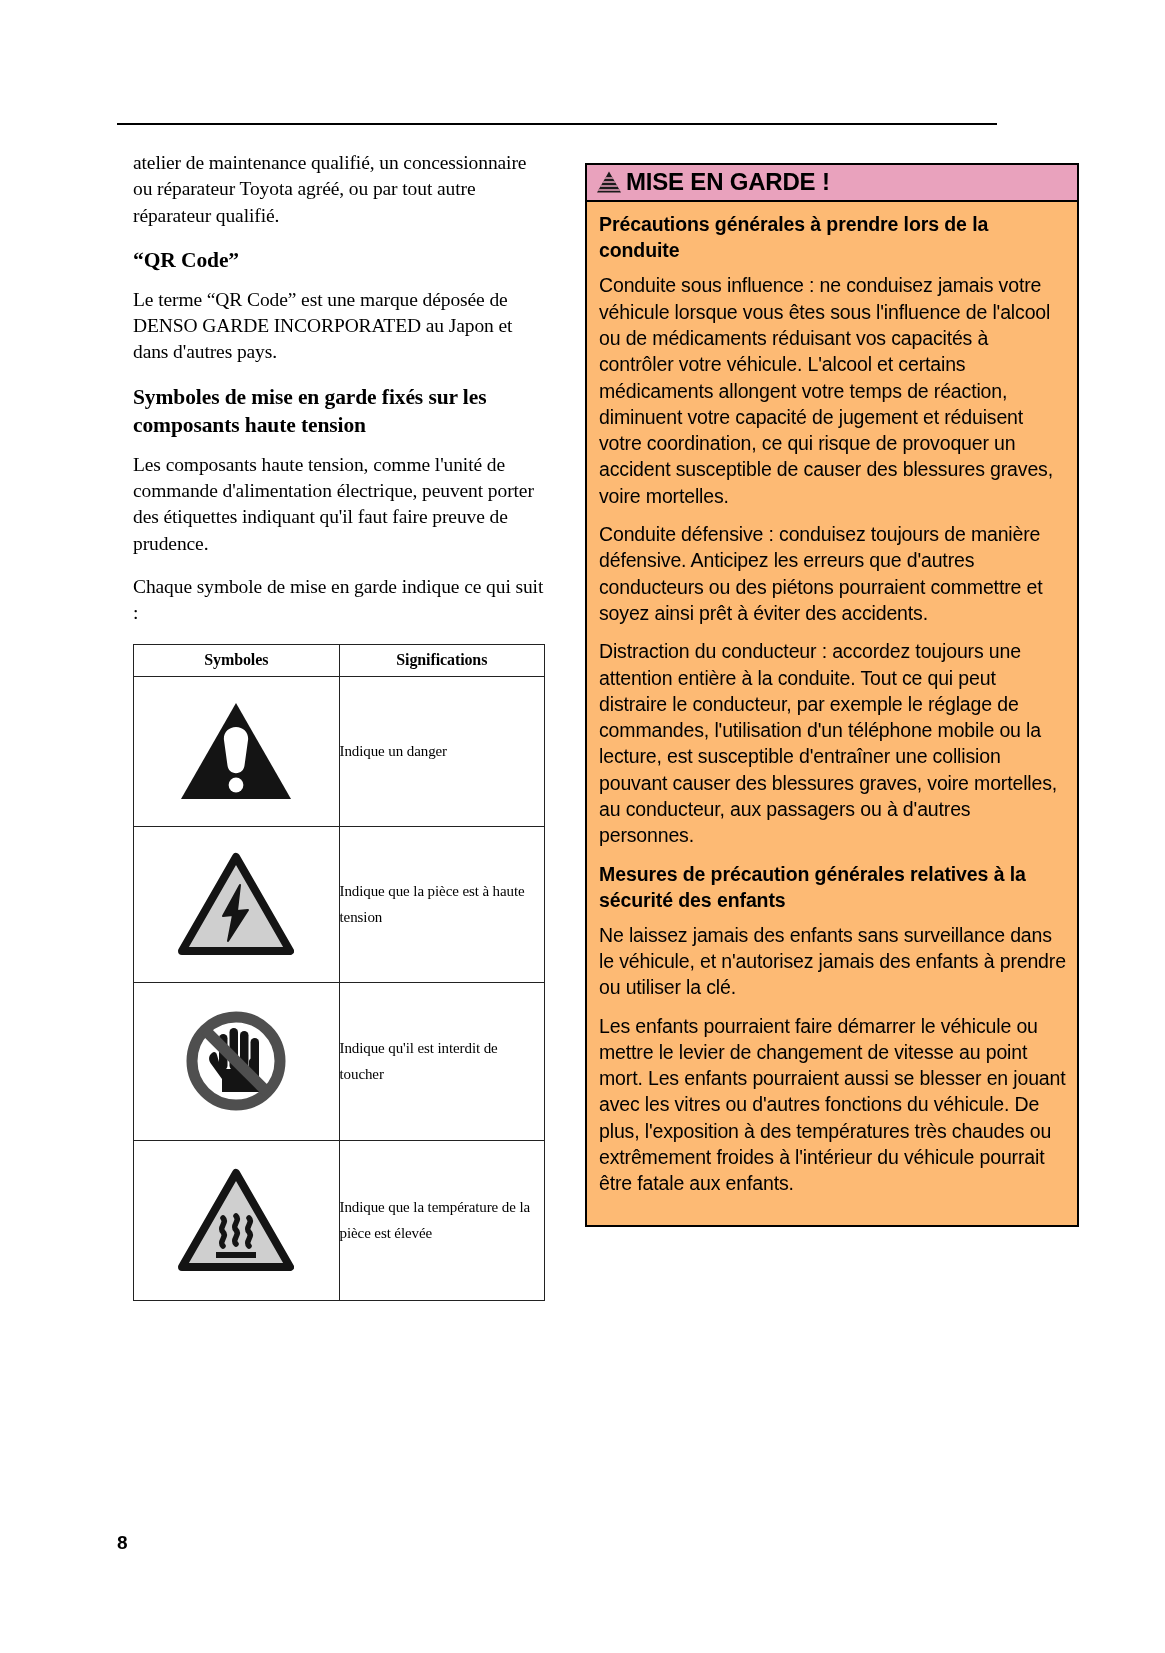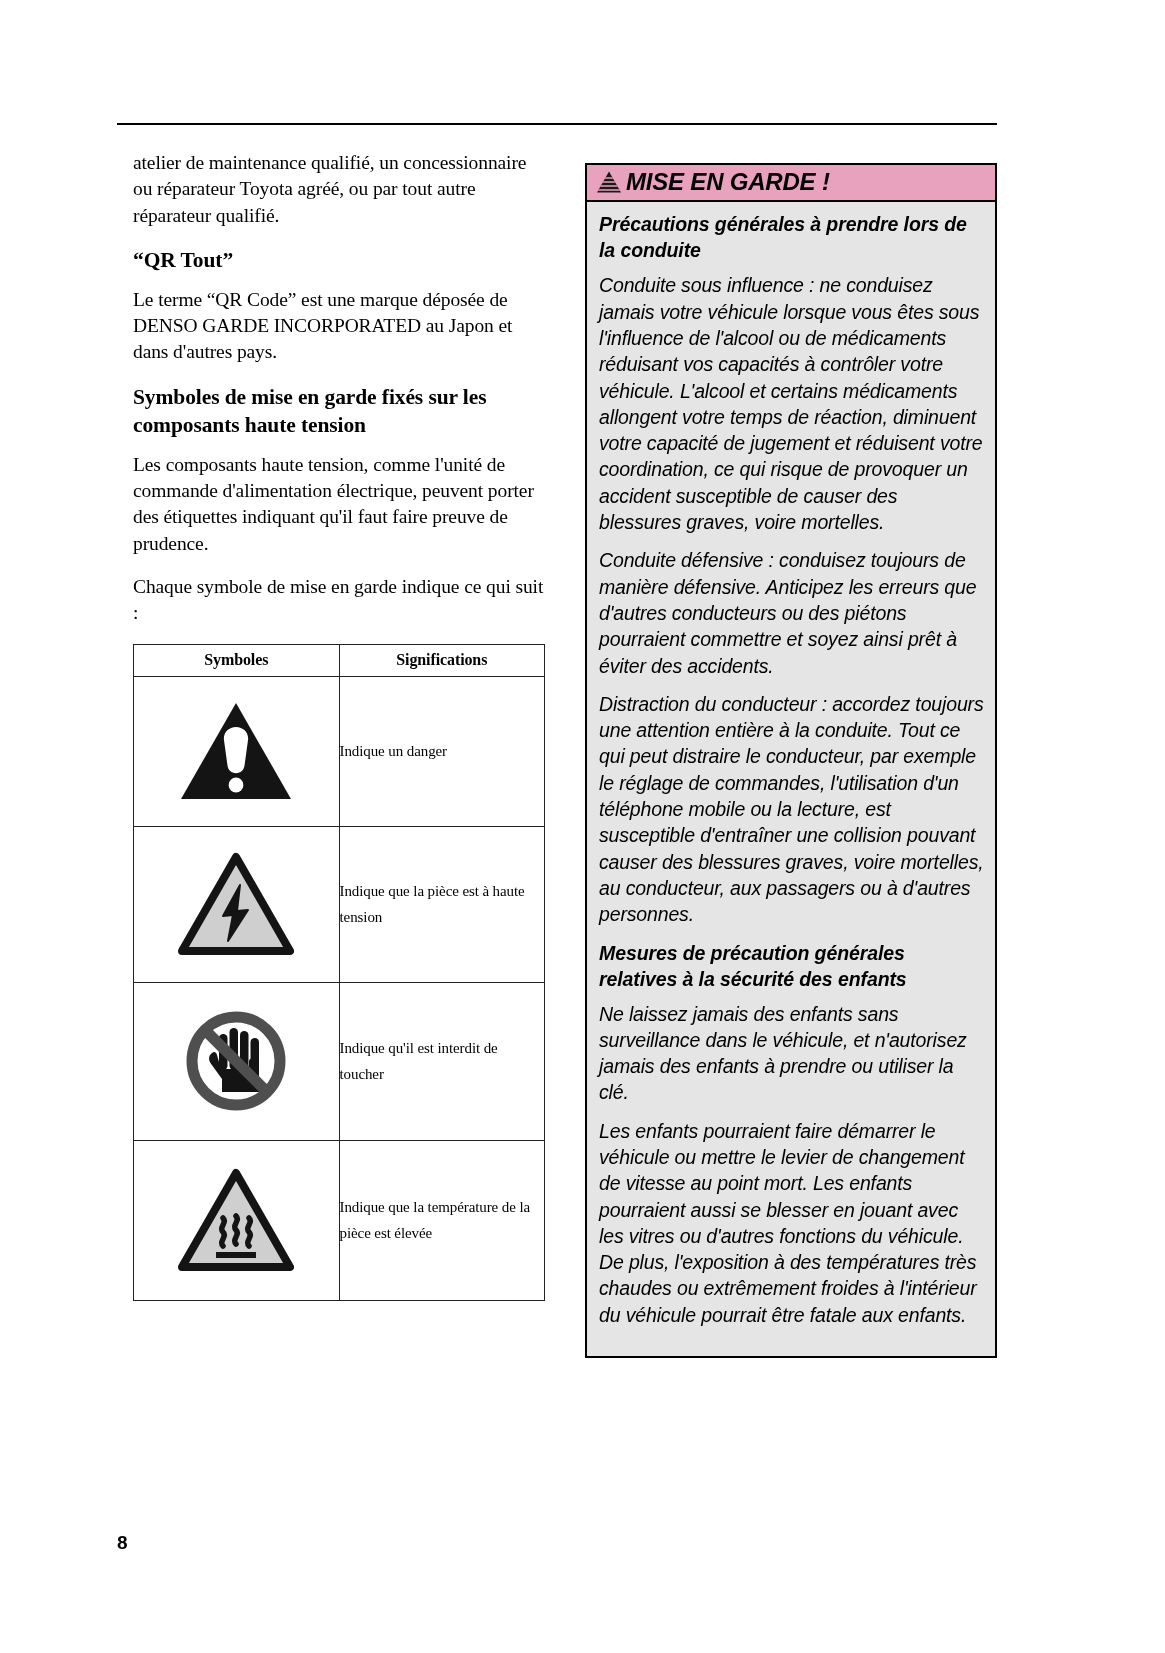--- a/index.html
+++ b/index.html
@@ -95,23 +95,22 @@
   }
   tr.r1 td { height: 150px; }
   tr.r2 td { height: 156px; margin-top: 46px; }
   tr.r3 td { height: 158px; }
   tr.r4 td { height: 160px; }
   .sym-svg { display: block; margin: 0 auto; }
 
   
   .warnbox {
     border: 2.4px solid #000;
-    background: #e5e5e5;
-    width: 412px;
-    font-style: italic;
+    background: #fdba74;
+    width: 494px;
   }
   .warnbox-header {
     background: #e9a2bd;
     border-bottom: 2.4px solid #000;
     display: flex;
     align-items: center;
     padding: 4px 8px 5px 9px;
   }
   .warn-icon { flex: 0 0 auto; margin-right: 4px; display:block; }
   .warnbox-title {
@@ -153,21 +152,21 @@
 <div class="page">
 
   <div class="top-rule"></div>
 
   <div class="columns">
 
     <div class="col-left">
 
       <p class="body">atelier de maintenance qualifié, un concessionnaire ou réparateur Toyota agréé, ou par tout autre réparateur qualifié.</p>
 
-      <h2 class="sec">“QR Tout”</h2>
+      <h2 class="sec">“QR Code”</h2>
 
       <p class="body">Le terme “QR Code” est une marque déposée de DENSO GARDE INCORPORATED au Japon et dans d'autres pays.</p>
 
       <h2 class="sec tight">Symboles de mise en garde fixés sur les composants haute tension</h2>
 
       <p class="body">Les composants haute tension, comme l'unité de commande d'alimentation électrique, peuvent porter des étiquettes indiquant qu'il faut faire preuve de prudence.</p>
 
       <p class="body">Chaque symbole de mise en garde indique ce qui suit :</p>
 
       <table class="symbols">

